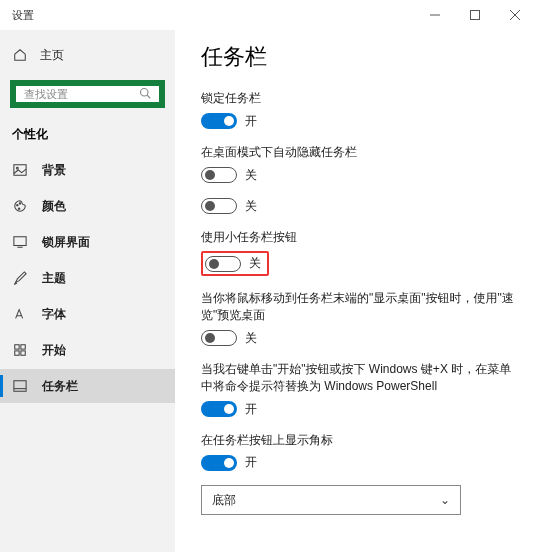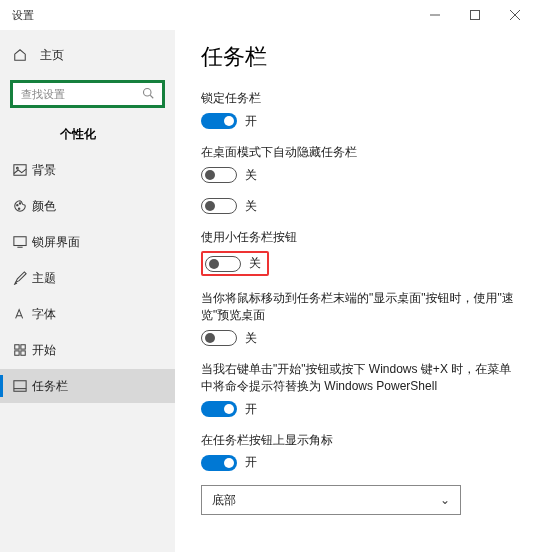--- a/index.html
+++ b/index.html
@@ -7,24 +7,24 @@
 .titlebar { height: 30px; display: flex; align-items: center; padding: 0 8px; }
 .titlebar-title { font-size: 11px; color: #333; margin-left: 4px; }
 .titlebar-btns { margin-left: auto; display: flex; }
 .titlebar-btn { width: 40px; height: 30px; display: flex; align-items: center; justify-content: center; color: #555; }
 .main { display: flex; flex: 1; overflow: hidden; justify-content: flex-end; }
 .sidebar { width: 175px; background: #f2f2f2; padding: 8px 0; display: flex; flex-direction: column; gap: 2px; }
 .side-row { display: flex; align-items: center; height: 34px; padding: 0 12px; gap: 12px; font-size: 12px; color: #222; }
 .side-row.home { margin-bottom: 2px; }
 .side-icon { width: 16px; height: 16px; display: flex; align-items: center; justify-content: center; color: #444; }
 .search-wrap { padding: 0 10px; margin: 4px 0 10px; }
-.search { width: 100%; height: 28px; border: 3px solid #15803d; background: #fff; font-size: 11px; padding: 0 26px 0 8px; color: #888; display: flex; align-items: center; position: relative; }
+.search { width: 100%; height: 28px; border: 6px solid #15803d; background: #fff; font-size: 11px; padding: 0 26px 0 8px; color: #888; display: flex; align-items: center; position: relative; }
 .search-icon { position: absolute; right: 8px; color: #888; }
-.category-title { font-size: 12px; font-weight: 600; padding: 6px 12px 8px; color: #000; margin-left: 48px; }
-.side-item { display: flex; align-items: center; height: 34px; padding: 0 12px; gap: 4px; font-size: 12px; color: #222; cursor: pointer; }
+.category-title { font-size: 12px; font-weight: 600; padding: 6px 12px 8px; color: #000; }
+.side-item { display: flex; align-items: center; height: 34px; padding: 0 12px; gap: 14px; font-size: 12px; color: #222; cursor: pointer; font-weight: bold; }
 .side-item.active { background: #d8d8d8; position: relative; }
 .side-item.active::before { content: ""; position: absolute; left: 0; top: 6px; bottom: 6px; width: 3px; background: #0078d4; }
 .content { flex: 1; padding: 12px 26px 16px; overflow-y: auto; }
 .page-title { font-size: 22px; font-weight: 400; margin-bottom: 18px; }
 .setting { margin-bottom: 14px; }
 .setting-label { font-size: 12px; color: #222; margin-bottom: 6px; line-height: 1.4; }
 .toggle-row { display: flex; align-items: center; gap: 8px; }
 .toggle { width: 36px; height: 16px; border-radius: 9px; position: relative; cursor: pointer; }
 .toggle.on { background: #0078d4; }
 .toggle.off { background: #fff; border: 1px solid #555; }

